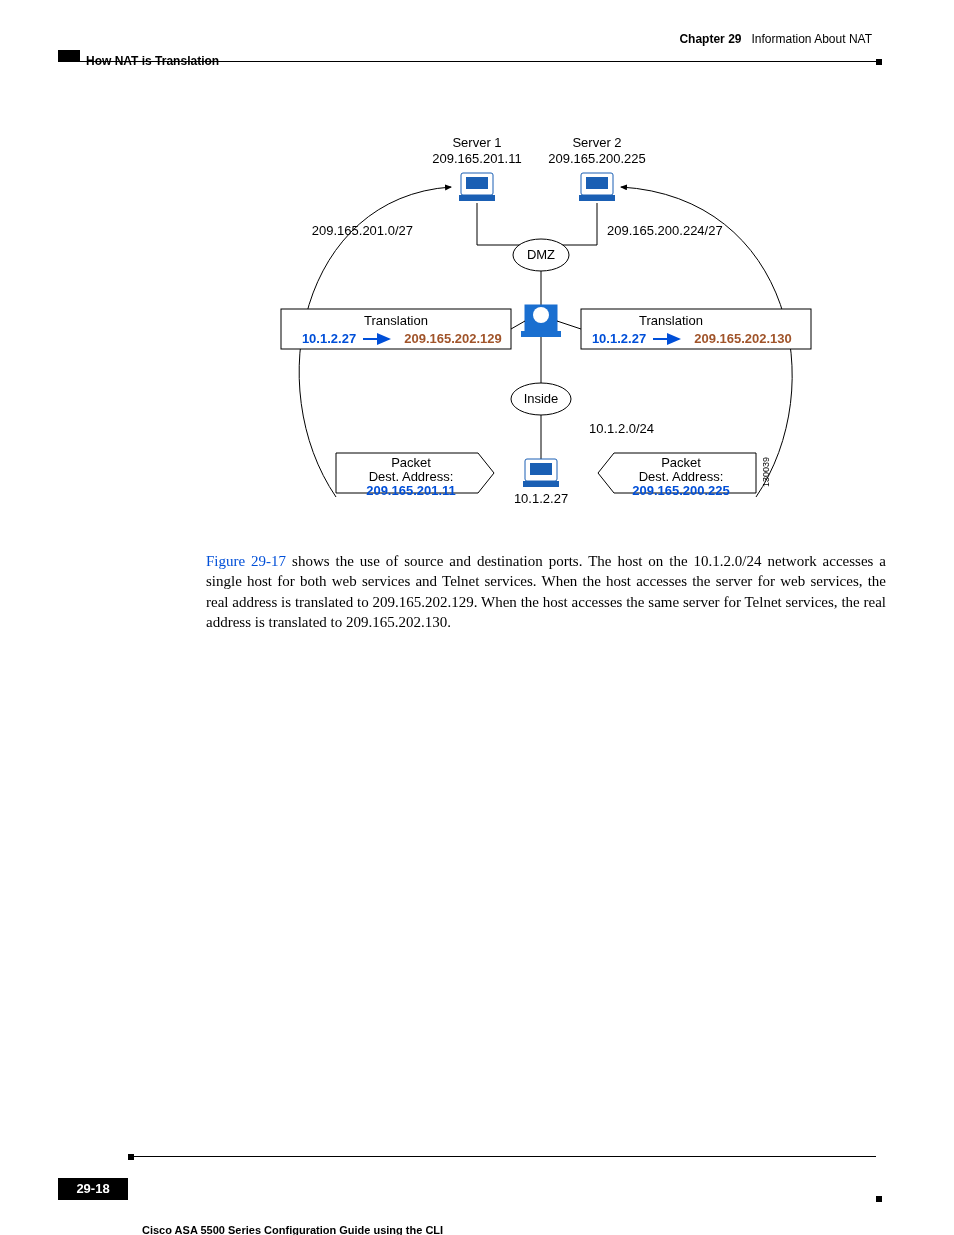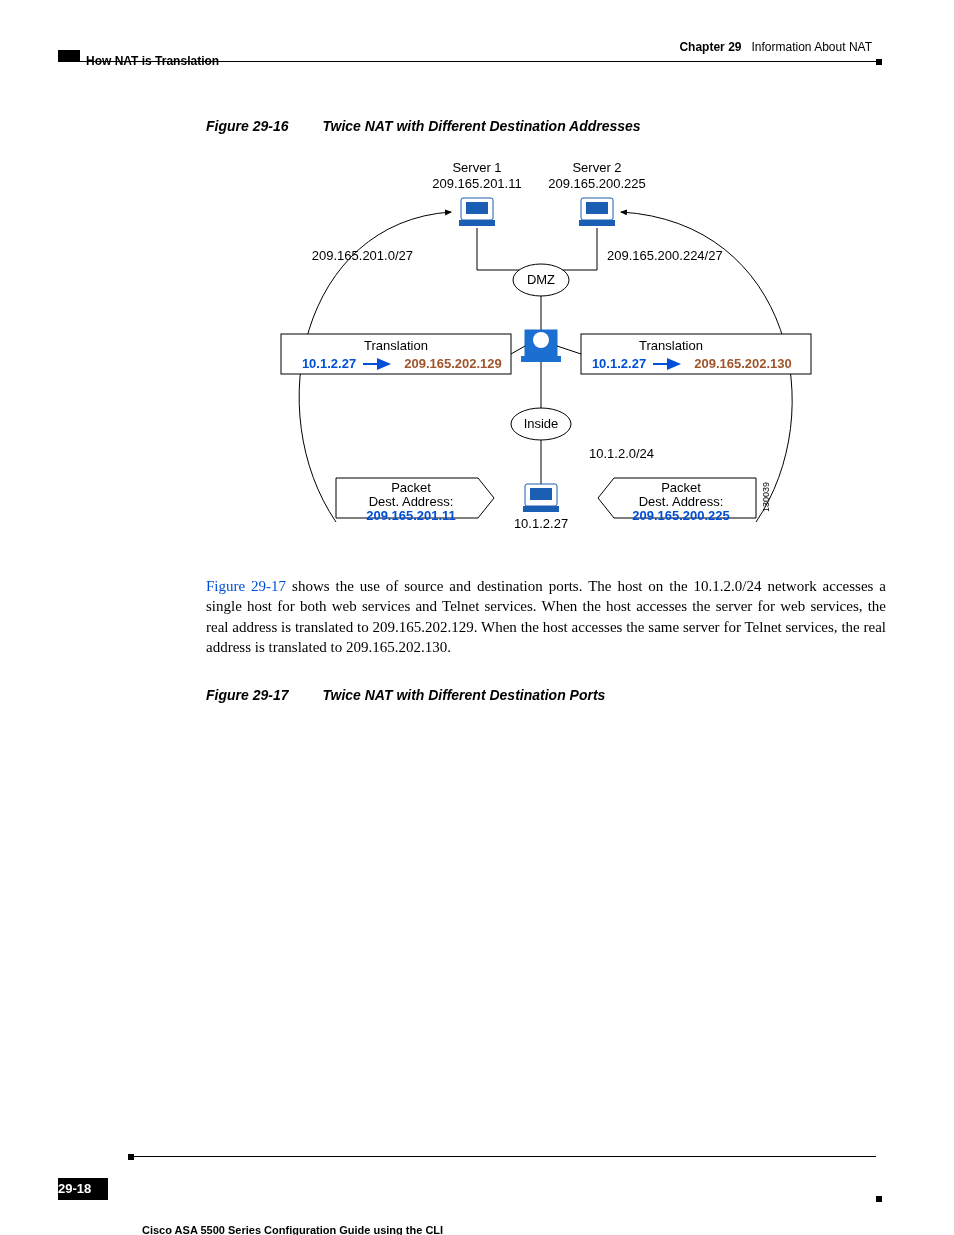--- a/index.html
+++ b/index.html
@@ -1,56 +1,53 @@
 <!DOCTYPE html>
 <html><head>
 <meta charset="utf-8">
 <style>
   body{margin:0;background:#fff;font-family:"Times New Roman",Times,serif;color:#000;width:954px;height:1235px;position:relative}
   .page{position:absolute;left:0;top:0;width:954px;height:1235px}
-  .hdr{position:absolute;top:40px;right:82px;font:bold 12px Arial,Helvetica,sans-serif}
+  .hdr{position:absolute;top:32px;right:82px;font:bold 12px Arial,Helvetica,sans-serif}
   .hdr .light{font-weight:normal;margin-left:10px}
   .hdr-rule{position:absolute;left:62px;right:78px;top:61px;height:0;border-top:1px solid #000}
   .hdr-box-r{position:absolute;right:72px;top:59px;width:6px;height:6px;background:#000}
   .sechdr{position:absolute;left:86px;top:54px;font:bold 12px Arial,Helvetica,sans-serif}
   .sechdr-box{position:absolute;left:58px;top:50px;width:22px;height:12px;background:#000}
   .content{position:absolute;left:206px;top:118px;width:680px}
   .figtitle{font:italic bold 14px Arial,Helvetica,sans-serif;margin:0 0 18px 0}
   .figtitle .gap{display:inline-block;width:34px}
   .figwrap{position:relative;width:550px;height:410px;margin:9px auto 8px auto}
   svg{display:block}
   .txt{font:13px Arial,Helvetica,sans-serif;text-anchor:middle}
   .bold{font-weight:bold}
   .blue{fill:#004fd8}
   .brown{fill:#a0542a}
   .para{font:15px/1.35 "Times New Roman",Times,serif;margin:14px 0 16px 0;text-align:justify}
   .lk{color:#004fd8}
   .vert{font:9px Arial,Helvetica,sans-serif}
   .footer-rule{position:absolute;left:134px;right:78px;top:1156px;border-top:1px solid #000}
   .footer-txt{position:absolute;left:142px;top:1224px;font:bold 11px Arial,Helvetica,sans-serif}
-  .pgbox{position:absolute;left:58px;top:1178px;width:50px;height:22px;background:#000;color:#fff;font:bold 13px Arial,Helvetica,sans-serif;line-height:22px}
+  .pgbox{position:absolute;left:58px;top:1178px;width:70px;height:22px;background:#000;color:#fff;font:bold 13px Arial,Helvetica,sans-serif;text-align:center;line-height:22px}
   .pgbox-sq{position:absolute;left:128px;top:1154px;width:6px;height:6px;background:#000}
   .foot-sq{position:absolute;right:72px;top:1196px;width:6px;height:6px;background:#000}
 </style>
 </head>
 <body>
 
 <div class="page">
   <div class="hdr">
     <span>Chapter 29</span><span class="light">Information About NAT</span>
   </div>
   <div class="hdr-rule"></div>
   <div class="hdr-box-r"></div>
   <div class="sechdr-box"></div>
   <div class="sechdr">How NAT is Translation</div>
 
   <div class="content">
-    <p class="figtitle">
-      <span>Figure 29-16</span><span class="gap"></span><span>Twice NAT with Different Destination Addresses</span>
-    </p>
 
     <div class="figwrap">
       <svg viewBox="0 0 550 410" width="550" height="410">
         <defs>
           <marker id="arr" markerWidth="8" markerHeight="8" refX="6" refY="3" orient="auto">
             <path d="M0,0 L7,3 L0,6 Z" fill="#000"></path>
           </marker>
           <marker id="arrb" markerWidth="8" markerHeight="8" refX="6" refY="3" orient="auto">
             <path d="M0,0 L7,3 L0,6 Z" fill="#004fd8"></path>
           </marker>
@@ -131,23 +128,20 @@
         <text class="txt bold blue" x="410" y="368">209.165.200.225</text>
 
         <text class="vert" x="498" y="360" transform="rotate(-90 498,360)">130039</text>
       </svg>
     </div>
 
     <p class="para">
       <span class="lk">Figure 29-17</span><span> shows the use of source and destination ports. The host on the 10.1.2.0/24 network accesses a single host for both web services and Telnet services. When the host accesses the server for web services, the real address is translated to 209.165.202.129. When the host accesses the same server for Telnet services, the real address is translated to 209.165.202.130.</span>
     </p>
 
-    <p class="figtitle" style="margin-top:30px">
-      <span>Figure 29-17</span><span class="gap"></span><span>Twice NAT with Different Destination Ports</span>
-    </p>
   </div>
 
   <div class="footer-rule"></div>
   <div class="pgbox-sq"></div>
   <div class="footer-txt">Cisco ASA 5500 Series Configuration Guide using the CLI</div>
   <div class="pgbox">29-18</div>
   <div class="foot-sq"></div>
 </div>
 
 </body></html>

